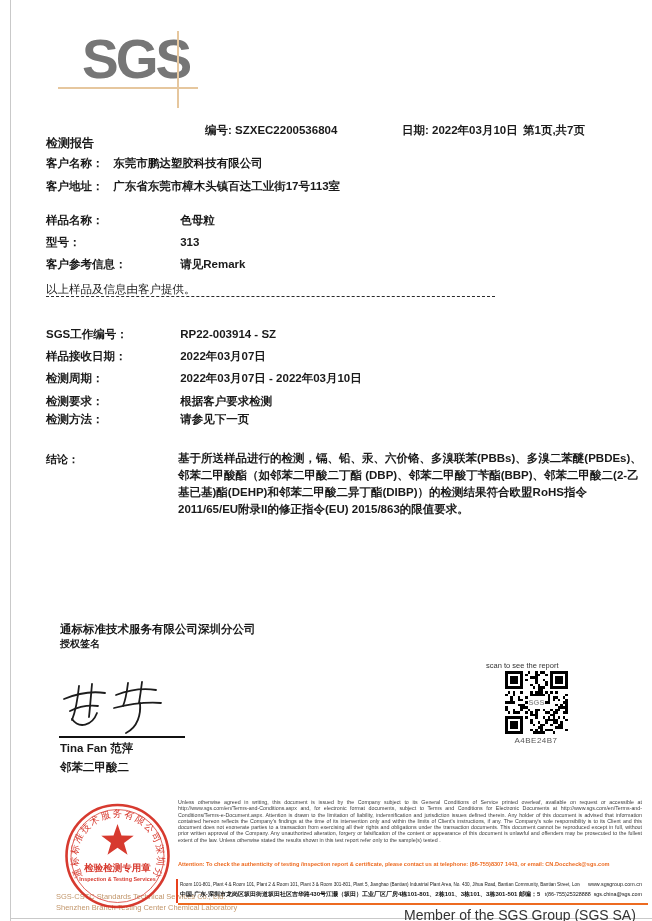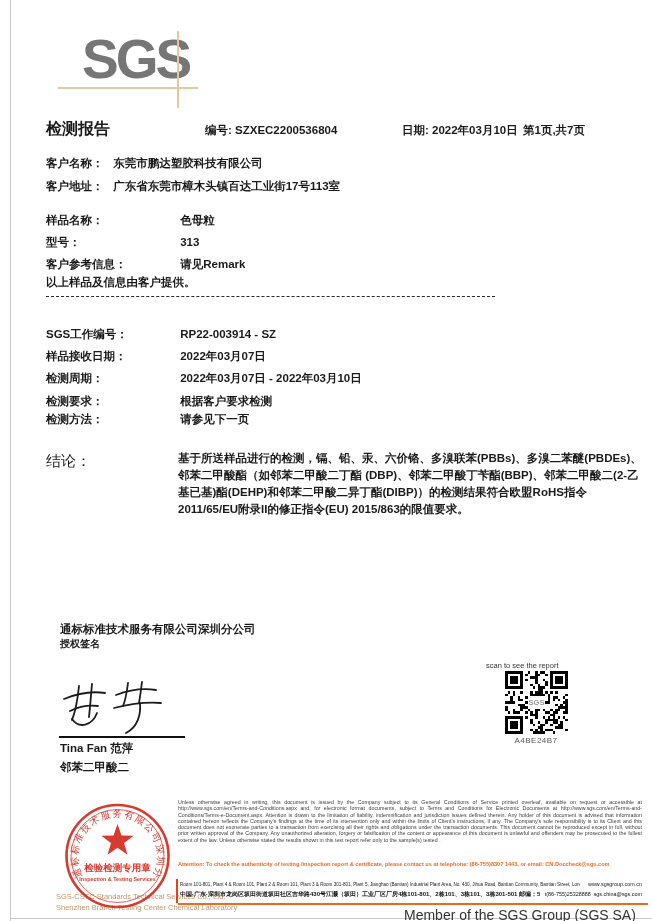--- a/index.html
+++ b/index.html
@@ -15,36 +15,36 @@
   
   .sgs-logo {
     position:absolute; left:82px; top:30px;
     font-size:55px; font-weight:bold; letter-spacing:-3px; color:#767676;
     line-height:58px;
   }
   .hdr-line-h { position:absolute; left:58px; top:87px; width:140px; height:2px; background:#e6c79e; }
   .hdr-line-v { position:absolute; left:177px; top:31px; width:2px; height:77px; background:#e6c79e; }
 
   .title-row { position:absolute; left:46px; top:119px; width:590px; }
-  .doc-title { position:absolute; left:0; top:0; font-size:16px; font-weight:bold; }
+  .doc-title { position:absolute; left:0; top:16px; font-size:12px; font-weight:bold; }
   .report-no { position:absolute; left:159px; top:4px; font-size:11.5px; font-weight:600; }
   .report-date { position:absolute; left:356px; top:4px; font-size:11.5px; font-weight:600; }
   .page-no { position:absolute; left:477px; top:4px; font-size:11.5px; font-weight:600; }
 
   
   .row { position:absolute; left:46px; font-size:11.5px; white-space:nowrap; }
   .row .lbl { display:inline-block; font-weight:700; }
   .lblw-64 { width:64px; }
   .lblw-131 { width:131px; }
   .row .val { font-weight:600; }
-  .plain { font-weight:700; }
+  .plain { font-weight:400;margin-top:7px; }
 
   .dashed-sep { position:absolute; left:46px; top:296px; width:449px; border-top:1.5px dashed #2a2a2a; }
 
-  .conclusion-lbl { position:absolute; left:46px; top:452px; font-size:15px; font-weight:400; }
+  .conclusion-lbl { position:absolute; left:46px; top:452px; font-size:11px; font-weight:700; }
   .conclusion-txt {
     position:absolute; left:178px; top:450px; width:465px;
     font-size:11.5px; line-height:17px; font-weight:600;
   }
 
   
   .sig-company { position:absolute; left:60px; top:622px; font-size:11.5px; font-weight:600; }
   .sig-auth { position:absolute; left:60px; top:637px; font-size:10px; font-weight:600; }
   .sig-image { position:absolute; left:58px; top:678px; width:130px; height:60px; }
   .sig-underline { position:absolute; left:59px; top:736px; width:126px; height:2px; background:#111; }

